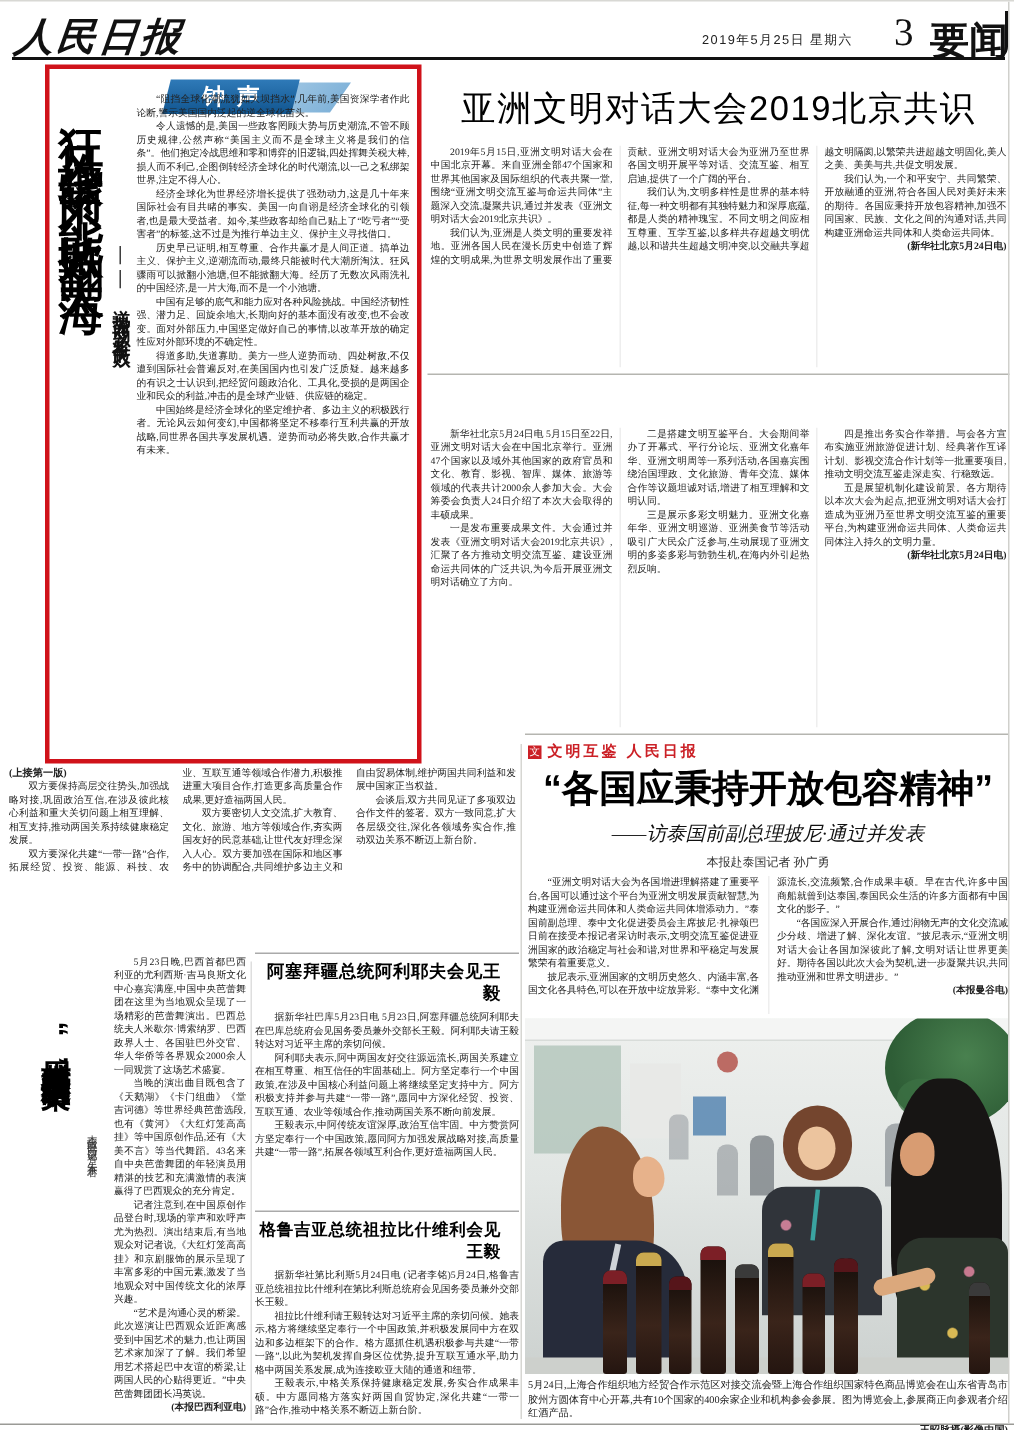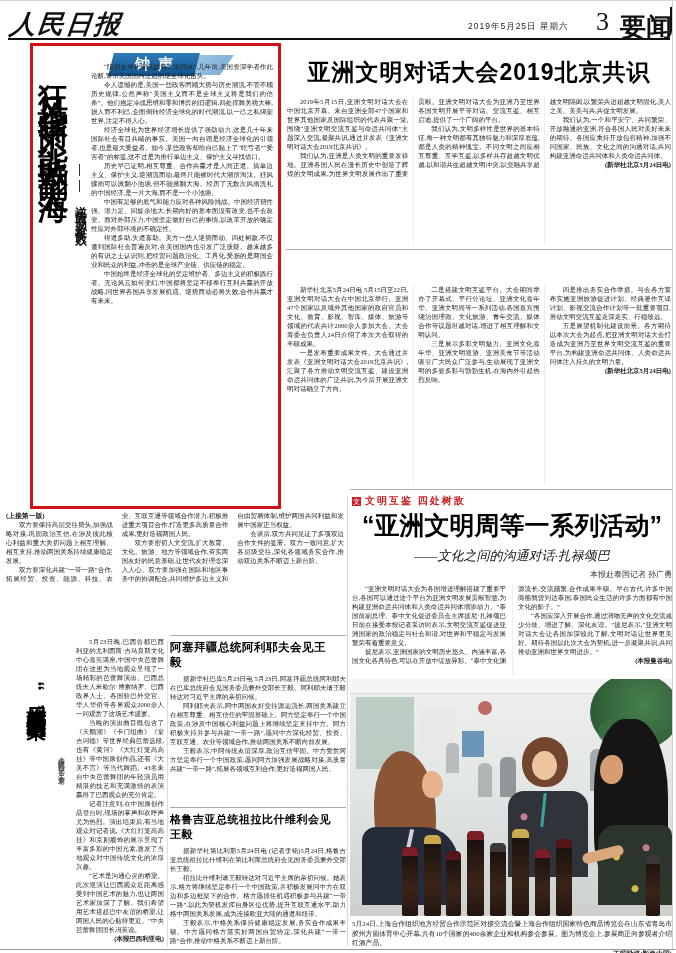--- a/index.html
+++ b/index.html
@@ -36,21 +36,21 @@
        display:flex;align-items:center;justify-content:center;}
   .zs-badge .plate span{transform:skewX(14deg);color:#fff;font-weight:bold;font-size:15px;
        letter-spacing:8px;padding-left:8px;font-family:"Liberation Sans",sans-serif;}
   .zs-title{position:absolute;left:1px;top:16px;height:436px;font-size:30px;font-weight:900;
        letter-spacing:12px;color:#000;line-height:38px;}
   .zs-subtitle{position:absolute;left:40px;top:118px;height:250px;font-size:12px;
        font-weight:bold;letter-spacing:4px;color:#111;line-height:16px;}
   .zs-body{position:absolute;left:58px;top:16px;width:182px;height:430px;overflow:hidden;}
 
   
-  .a1-headline{position:absolute;left:285px;top:56px;width:388px;font-size:23px;font-weight:700;
+  .a1-headline{position:absolute;left:285px;top:56px;width:388px;font-size:23px;font-weight:400;
        text-align:center;letter-spacing:1px;color:#000;}
   .a1-body{position:absolute;left:287px;top:96px;width:384px;height:148px;overflow:hidden;
        column-count:3;column-gap:10px;column-rule:1px solid #eee;}
   .rule-a1{left:285px;top:248px;width:388px;background:#b5b5b0;}
   .a2-headline{position:absolute;left:285px;top:256px;width:388px;font-size:17px;font-weight:900;
        text-align:center;letter-spacing:.5px;color:#000;}
   .a2-body{position:absolute;left:287px;top:284px;width:384px;height:200px;overflow:hidden;
        column-count:3;column-gap:10px;column-rule:1px solid #eee;}
 
   
@@ -62,38 +62,38 @@
   .art-box{position:absolute;left:6px;top:636px;width:158px;height:312px;overflow:hidden;}
   .art-float{float:left;width:64px;height:274px;margin:44px 6px 0 0;position:relative;}
   .art-title{position:absolute;left:16px;top:0;height:274px;font-size:20px;font-weight:900;
        letter-spacing:1px;color:#000;line-height:30px;}
   .art-byline{position:absolute;left:50px;top:70px;height:190px;font-size:7px;color:#333;
        letter-spacing:2px;}
 
   
   .mid-col{position:absolute;left:170px;top:634px;width:176px;}
   .mid-rule{width:176px;height:1px;background:#aaa;margin:0 0 4px 0;}
-  .mid-headline{font-size:11.5px;font-weight:900;text-align:left;margin:2px 12px 4px 0;color:#000;
+  .mid-headline{font-size:11.5px;font-weight:900;text-align:right;margin:2px 12px 4px 0;color:#000;
        letter-spacing:.5px;}
   .mid-headline.ge{font-size:11px;}
   .mid-body{height:128px;overflow:hidden;}
   .mid-body.ge{height:108px;}
 
   
   .rule-civ{left:350px;top:488px;width:322px;background:#b5b5b0;}
   .civ-tag{position:absolute;left:352px;top:493px;display:flex;align-items:center;gap:4px;}
   .civ-tag-icon{width:9px;height:9px;background:#cb2026;color:#fff;font-size:7px;line-height:9px;
        text-align:center;font-family:"Liberation Sans",sans-serif;}
   .civ-tag-text{color:#cb2026;font-weight:bold;font-size:10px;letter-spacing:2px;
        font-family:"Liberation Sans",sans-serif;}
   .civ-headline{position:absolute;left:352px;top:508px;width:320px;font-size:25px;font-weight:900;
        text-align:center;color:#000;}
   .civ-subtitle{position:absolute;left:352px;top:546px;width:320px;font-size:13px;font-style:italic;
        text-align:center;color:#111;}
-  .civ-byline{position:absolute;left:352px;top:568px;width:320px;font-size:8px;text-align:right;color:#333;}
+  .civ-byline{position:absolute;left:352px;top:568px;width:320px;font-size:8px;text-align:center;color:#333;}
   .civ-body{position:absolute;left:352px;top:583px;width:320px;height:92px;overflow:hidden;
        column-count:2;column-gap:12px;column-rule:1px solid #eee;}
 
   
   .photo{position:absolute;left:350px;top:678px;width:322px;height:237px;overflow:hidden;
        background:linear-gradient(180deg,#eef0ee 0%,#e2e6e4 45%,#ccd1cf 100%);}
   .photo div{position:absolute;}
   .ph-beam{left:0;top:0;width:322px;height:14px;background:#f4f5f4;border-bottom:1px solid #d8dcd9;}
   .ph-booth1{left:6px;top:18px;width:58px;height:72px;background:#a9bfb4;opacity:.7;}
   .ph-booth2{left:70px;top:30px;width:34px;height:50px;background:#e8e9e7;}
@@ -237,24 +237,24 @@
         <p class="para">祖拉比什维利请王毅转达对习近平主席的亲切问候。她表示,格方将继续坚定奉行一个中国政策,并积极发展同中方在双边和多边框架下的合作。格方愿抓住机遇积极参与共建“一带一路”,以此为契机发挥自身区位优势,提升互联互通水平,助力格中两国关系发展,成为连接欧亚大陆的通道和纽带。</p>
         <p class="para">王毅表示,中格关系保持健康稳定发展,务实合作成果丰硕。中方愿同格方落实好两国自贸协定,深化共建“一带一路”合作,推动中格关系不断迈上新台阶。</p>
       </div>
   </div>
 
   <div class="vline v-right"></div>
 
   <div class="hline rule-civ"></div>
   <div class="civ-tag">
     <div class="civ-tag-icon">文</div>
-    <div class="civ-tag-text">文明互鉴  四处树敌</div>
-  </div>
-  <div class="civ-headline sans">“亚洲文明周等一系列活动”</div>
-  <div class="civ-subtitle">——文化之间的沟通对话·扎禄颂巴</div>
+    <div class="civ-tag-text">文明互鉴  人民日报</div>
+  </div>
+  <div class="civ-headline sans">“各国应秉持开放包容精神”</div>
+  <div class="civ-subtitle">——访泰国前副总理披尼·通过并发表</div>
   <div class="civ-byline">本报赴泰国记者  孙广勇</div>
   <div class="civ-body bodytext">
     <div>
         <p class="para">“亚洲文明对话大会为各国增进理解搭建了重要平台,各国可以通过这个平台为亚洲文明发展贡献智慧,为构建亚洲命运共同体和人类命运共同体增添动力。”泰国前副总理、泰中文化促进委员会主席披尼·扎禄颂巴日前在接受本报记者采访时表示,文明交流互鉴促进亚洲国家的政治稳定与社会和谐,对世界和平稳定与发展繁荣有着重要意义。</p>
         <p class="para">披尼表示,亚洲国家的文明历史悠久、内涵丰富,各国文化各具特色,可以在开放中绽放异彩。“泰中文化渊源流长,交流频繁,合作成果丰硕。早在古代,许多中国商船就曾到达泰国,泰国民众生活的许多方面都有中国文化的影子。”</p>
         <p class="para">“各国应深入开展合作,通过润物无声的文化交流减少分歧、增进了解、深化友谊。”披尼表示,“亚洲文明对话大会让各国加深彼此了解,文明对话让世界更美好。期待各国以此次大会为契机,进一步凝聚共识,共同推动亚洲和世界文明进步。”</p>
       </div>
     <p class="signoff">(本报曼谷电)</p>
   </div>
 

